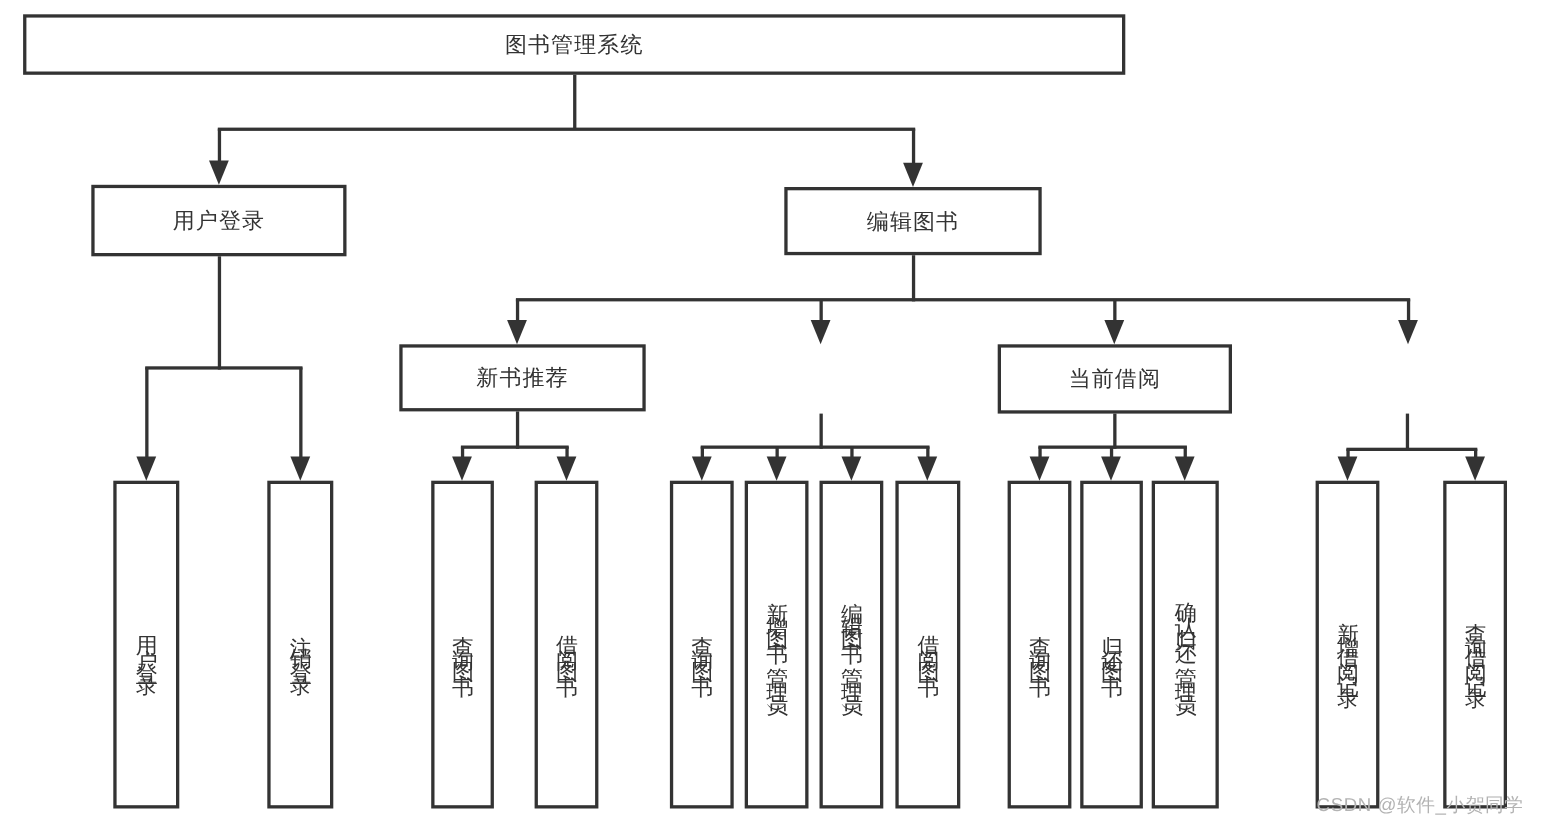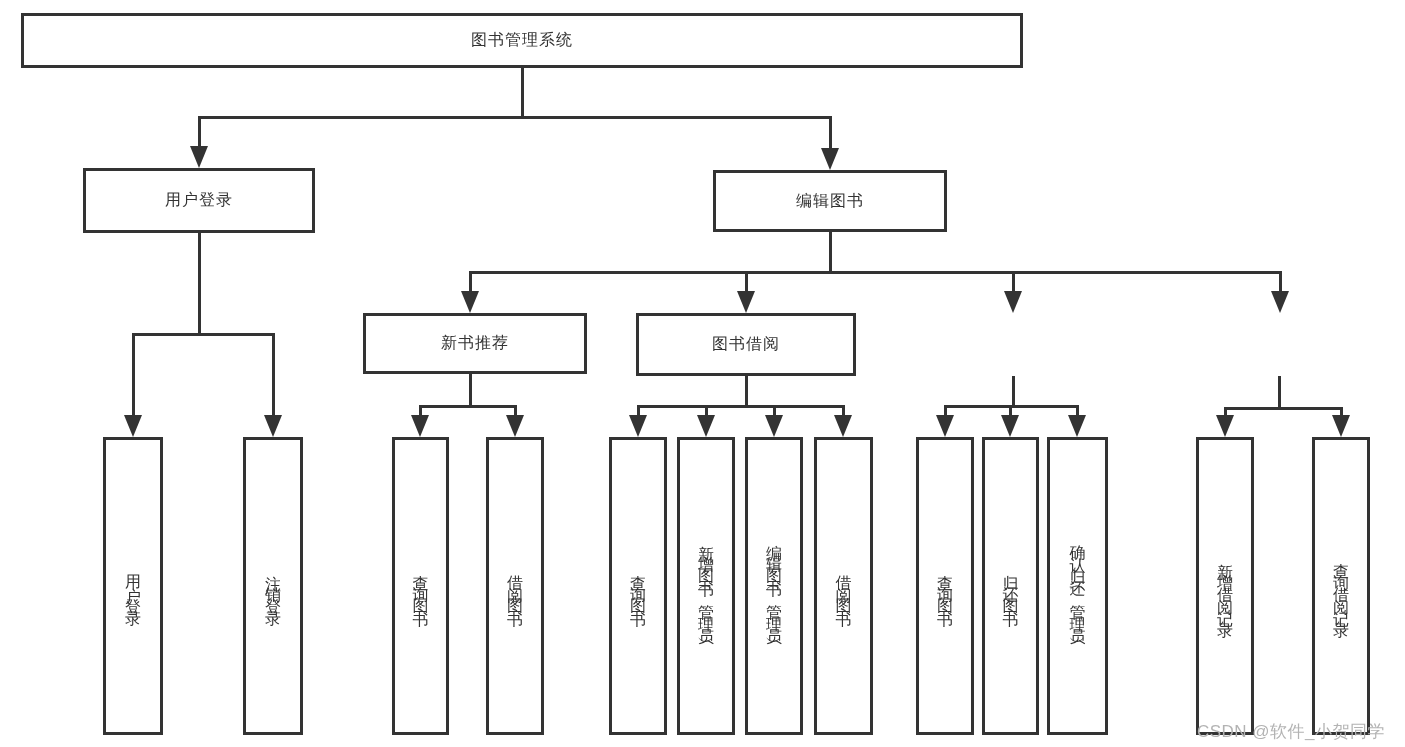--- a/index.html
+++ b/index.html
@@ -10,21 +10,21 @@
     --wm:#b3b3b3;
   }
   html,body{margin:0;padding:0;background:var(--bg);}
   .canvas{
     position:relative;width:1405px;height:747px;background:var(--bg);
     overflow:hidden;font-family:"Liberation Sans",sans-serif;color:var(--text);
   }
   .node{
     position:absolute;box-sizing:border-box;background:var(--fill);
     border:3px solid var(--line);display:flex;align-items:center;justify-content:center;
-    font-size:16px;color:var(--text);letter-spacing:1px;white-space:nowrap;text-align:right;
+    font-size:20px;color:var(--text);letter-spacing:1px;white-space:nowrap;text-align:right;
   }
   .vnode span{
     writing-mode:vertical-rl;text-orientation:mixed;
     letter-spacing:12px;line-height:1;white-space:nowrap;
   }
   .hl{position:absolute;height:3px;background:var(--line);}
   .vl{position:absolute;width:3px;background:var(--line);}
   .ah{position:absolute;width:0;height:0;
       border-left:9px solid transparent;border-right:9px solid transparent;
       border-top:22px solid var(--line);}
@@ -37,21 +37,21 @@
 <body>
 
 <div class="canvas">
 
   <div class="node" style="left:21px;top:13px;width:1002px;height:55px">图书管理系统</div>
 
   <div class="node" style="left:83px;top:168px;width:232px;height:65px">用户登录</div>
   <div class="node" style="left:713px;top:170px;width:234px;height:62px">编辑图书</div>
 
   <div class="node" style="left:363px;top:313px;width:224px;height:61px">新书推荐</div>
-  <div class="node" style="left:636px;top:313px;width:220px;height:63px">图书借阅</div>
+  <div class="node" style="left:907px;top:313px;width:213px;height:63px">当前借阅</div>
 
   <div class="node vnode" style="left:103px;top:437px;width:60px;height:298px">
     <span>用户登录</span>
     </div>
   <div class="node vnode" style="left:243px;top:437px;width:60px;height:298px">
     <span>注销登录</span>
     </div>
 
   <div class="node vnode" style="left:392px;top:437px;width:57px;height:298px">
     <span>查询图书</span>

